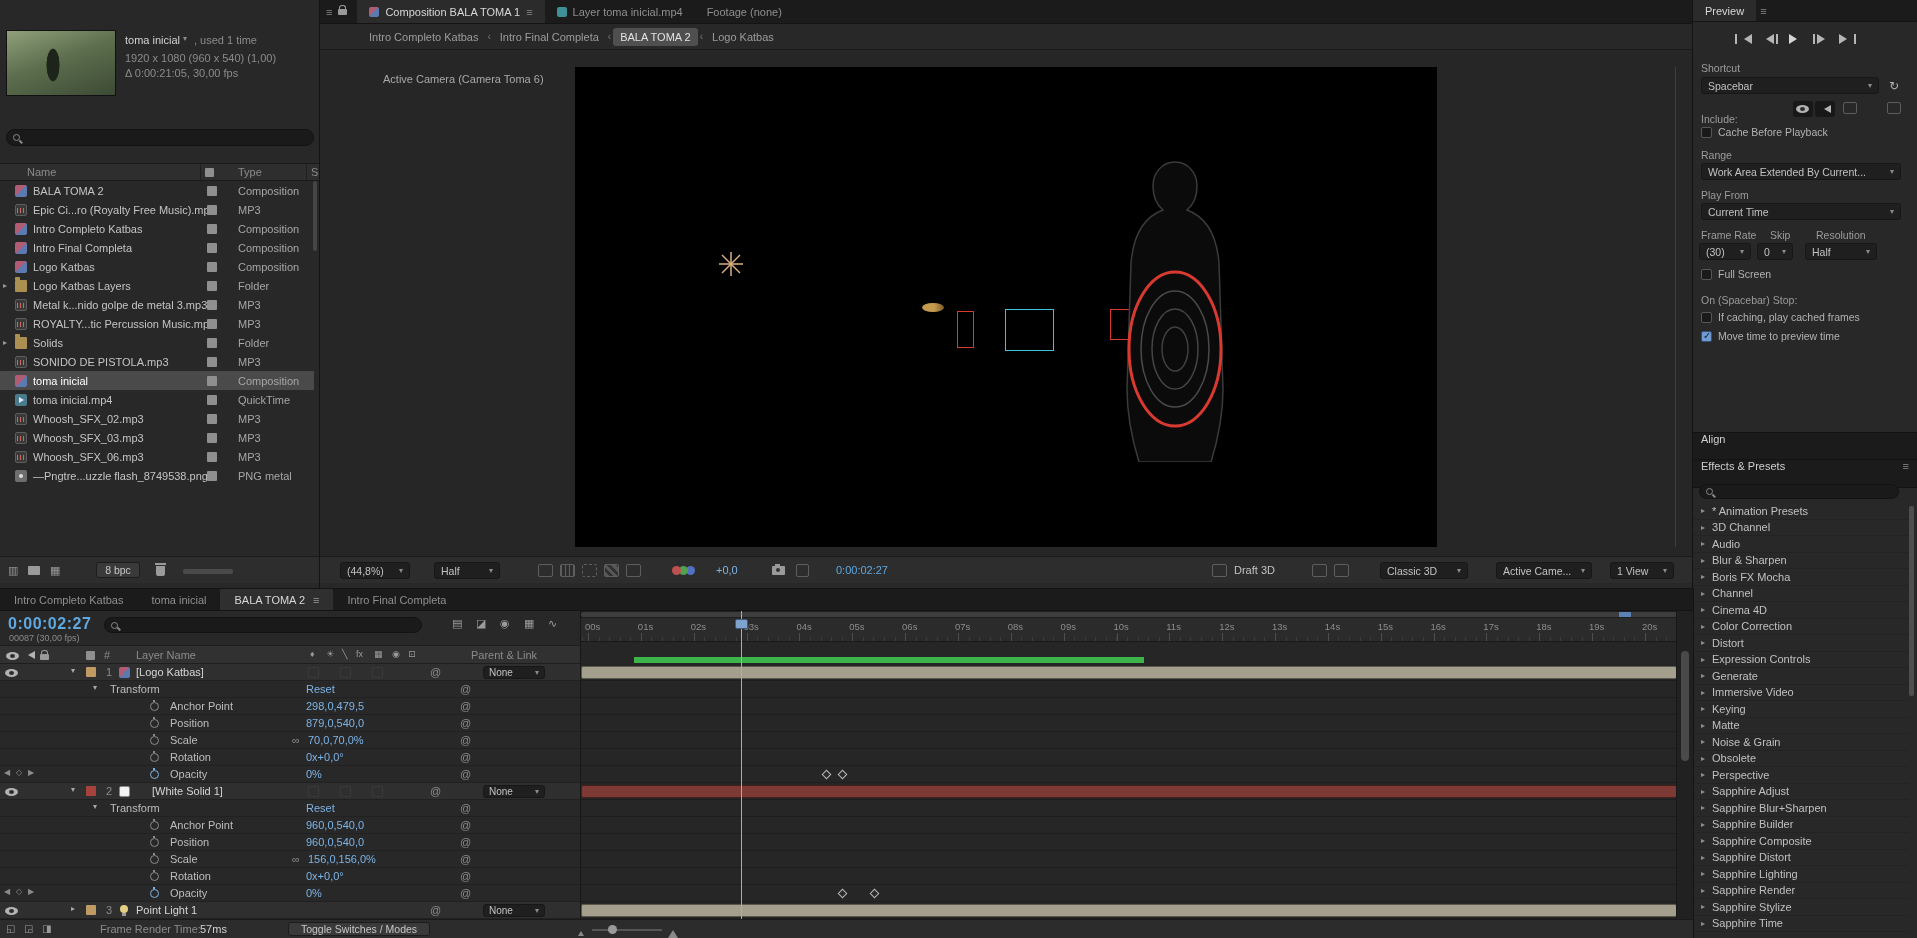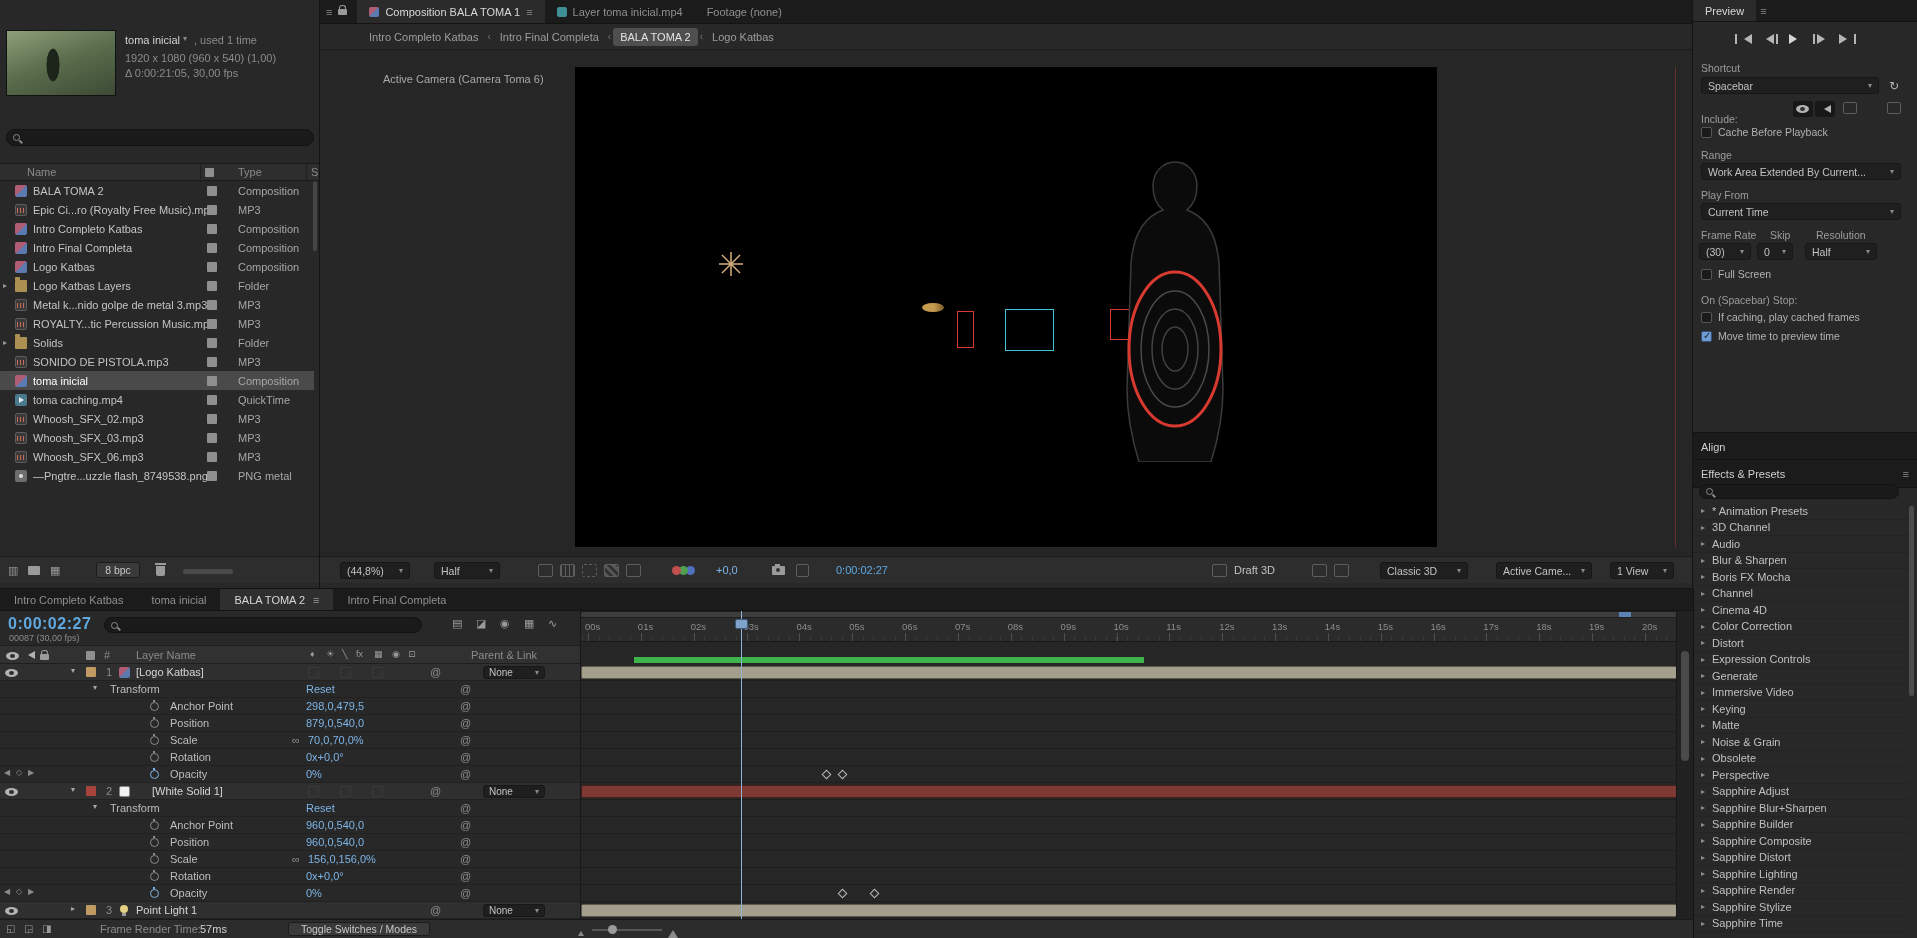--- a/index.html
+++ b/index.html
@@ -97,21 +97,21 @@
   .kf{position:absolute;width:7px;height:7px;border:1.2px solid #b9b9b9;transform:rotate(45deg);background:#2a2a2a}
   .graph{position:absolute;left:580px;top:22px;width:1096px;height:308px;background:#262626;border-left:1px solid #181818;overflow:hidden}
   .ruler{position:absolute;left:0;right:0;top:7px;height:24px;background:#2b2b2b;border-bottom:1px solid #191919;
      background-image:repeating-linear-gradient(90deg,#4e4e4e 0 1px,transparent 1px 52.85px),repeating-linear-gradient(90deg,#3c3c3c 0 1px,transparent 1px 10.57px);
      background-size:100% 8px,100% 4px;background-position:7px bottom,7px bottom;background-repeat:repeat-x}
   .rlab{display:inline-block;width:52.85px;font-size:9.5px;color:#8d8d8d;padding-top:3px}
   .gbar{position:absolute;height:13px;left:0;width:1096px;border-radius:2px;border:1px solid rgba(0,0,0,.45)}
   .fx-list{position:absolute;left:0;right:8px;top:503px}
   .fx-item{display:flex;align-items:center;height:16.5px;gap:7px;padding-left:8px;border-bottom:1px solid #232323;color:#c0c0c0;white-space:nowrap}
   .fx-tw{color:#8f8f8f;font-size:8px}
-  .hdrstrip{position:absolute;left:0;right:0;height:29px;background:#1b1b1b;border-top:1px solid #131313;border-bottom:1px solid #131313;display:flex;align-items:center;padding:0 8px;color:#cfcfcf;justify-content:space-between}
+  .hdrstrip{position:absolute;left:0;right:0;height:29px;background:#1b1b1b;border-top:1px solid #131313;border-bottom:1px solid #131313;display:flex;align-items:flex-start;padding:0 8px;color:#cfcfcf;justify-content:space-between}
   .chipbtn{position:absolute;background:#3a3a3a;border:1px solid #1c1c1c;border-radius:3px;color:#c6c6c6;font-size:10.5px;display:flex;align-items:center;justify-content:center}
   .crumb{display:flex;align-items:center;height:18px;padding:0 7px;border-radius:3px;color:#9c9c9c;white-space:nowrap}
   .crumb.current{background:#4f4f4f;color:#e2e2e2}
   .csep{color:#777;margin:0 2px;font-size:10px}
   .vline{position:absolute;width:1px;background:#63302c}
 </style>
 </head>
 <body>
 
 <div class="app">
@@ -217,21 +217,21 @@
         <div class="prow selected">
         <span class="tw comp"></span>
         <span class="ficon comp"></span>
         <span class="fname">toma inicial</span>
         <span class="fchip"></span>
         <span class="ftype">Composition</span>
       </div>
         <div class="prow">
         <span class="tw video"></span>
         <span class="ficon video"></span>
-        <span class="fname">toma caching.mp4</span>
+        <span class="fname">toma inicial.mp4</span>
         <span class="fchip"></span>
         <span class="ftype">QuickTime</span>
       </div>
         <div class="prow">
         <span class="tw audio"></span>
         <span class="ficon audio"></span>
         <span class="fname">Whoosh_SFX_02.mp3</span>
         <span class="fchip"></span>
         <span class="ftype">MP3</span>
       </div>

